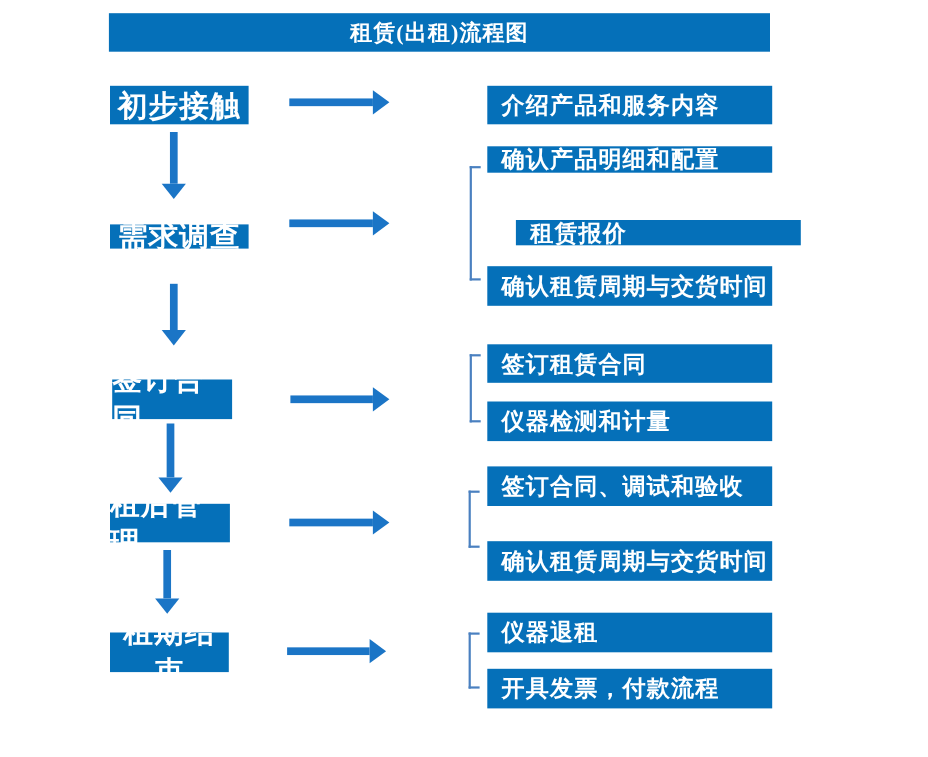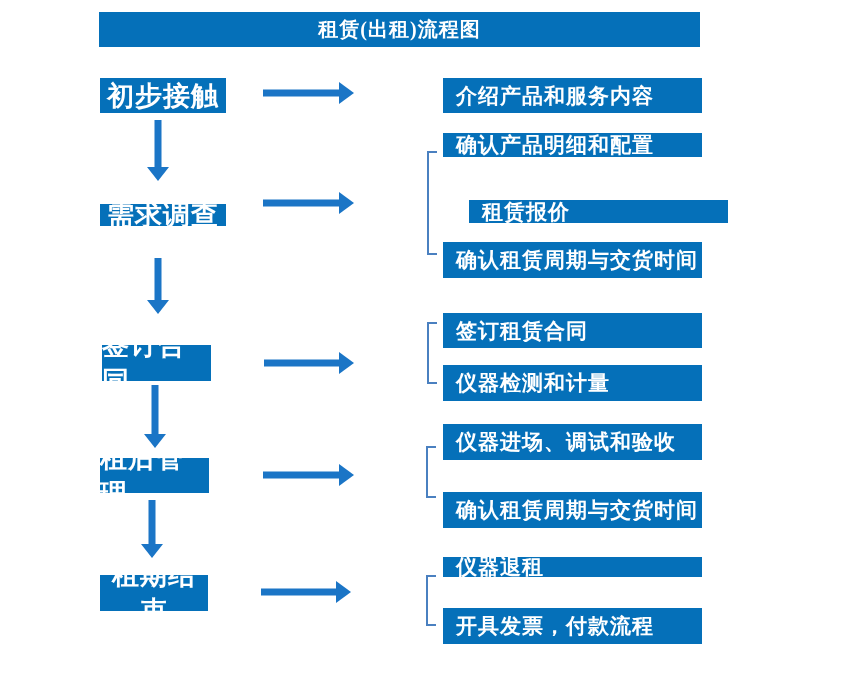--- a/index.html
+++ b/index.html
@@ -124,25 +124,25 @@
   <div class="detailbox" style="top:313px;height:35px;">
     <span>签订租赁合同</span>
   </div>
   <div class="detailbox" style="top:242px;height:36px;">
     <span>确认租赁周期与交货时间</span>
   </div>
   <div class="detailbox" style="top:365px;height:36px;">
     <span>仪器检测和计量</span>
   </div>
   <div class="detailbox" style="top:424px;height:36px;">
-    <span>仪器进场、调试和验收</span>
+    <span>签订合同、调试和验收</span>
   </div>
   <div class="detailbox" style="top:492px;height:36px;">
     <span>确认租赁周期与交货时间</span>
   </div>
-  <div class="detailbox" style="top:557px;height:20px;">
+  <div class="detailbox" style="top:557px;height:36px;">
     <span>仪器退租</span>
   </div>
   <div class="detailbox" style="top:608px;height:36px;">
     <span>开具发票，付款流程</span>
   </div>
 
 </div>
 
 </body></html>

